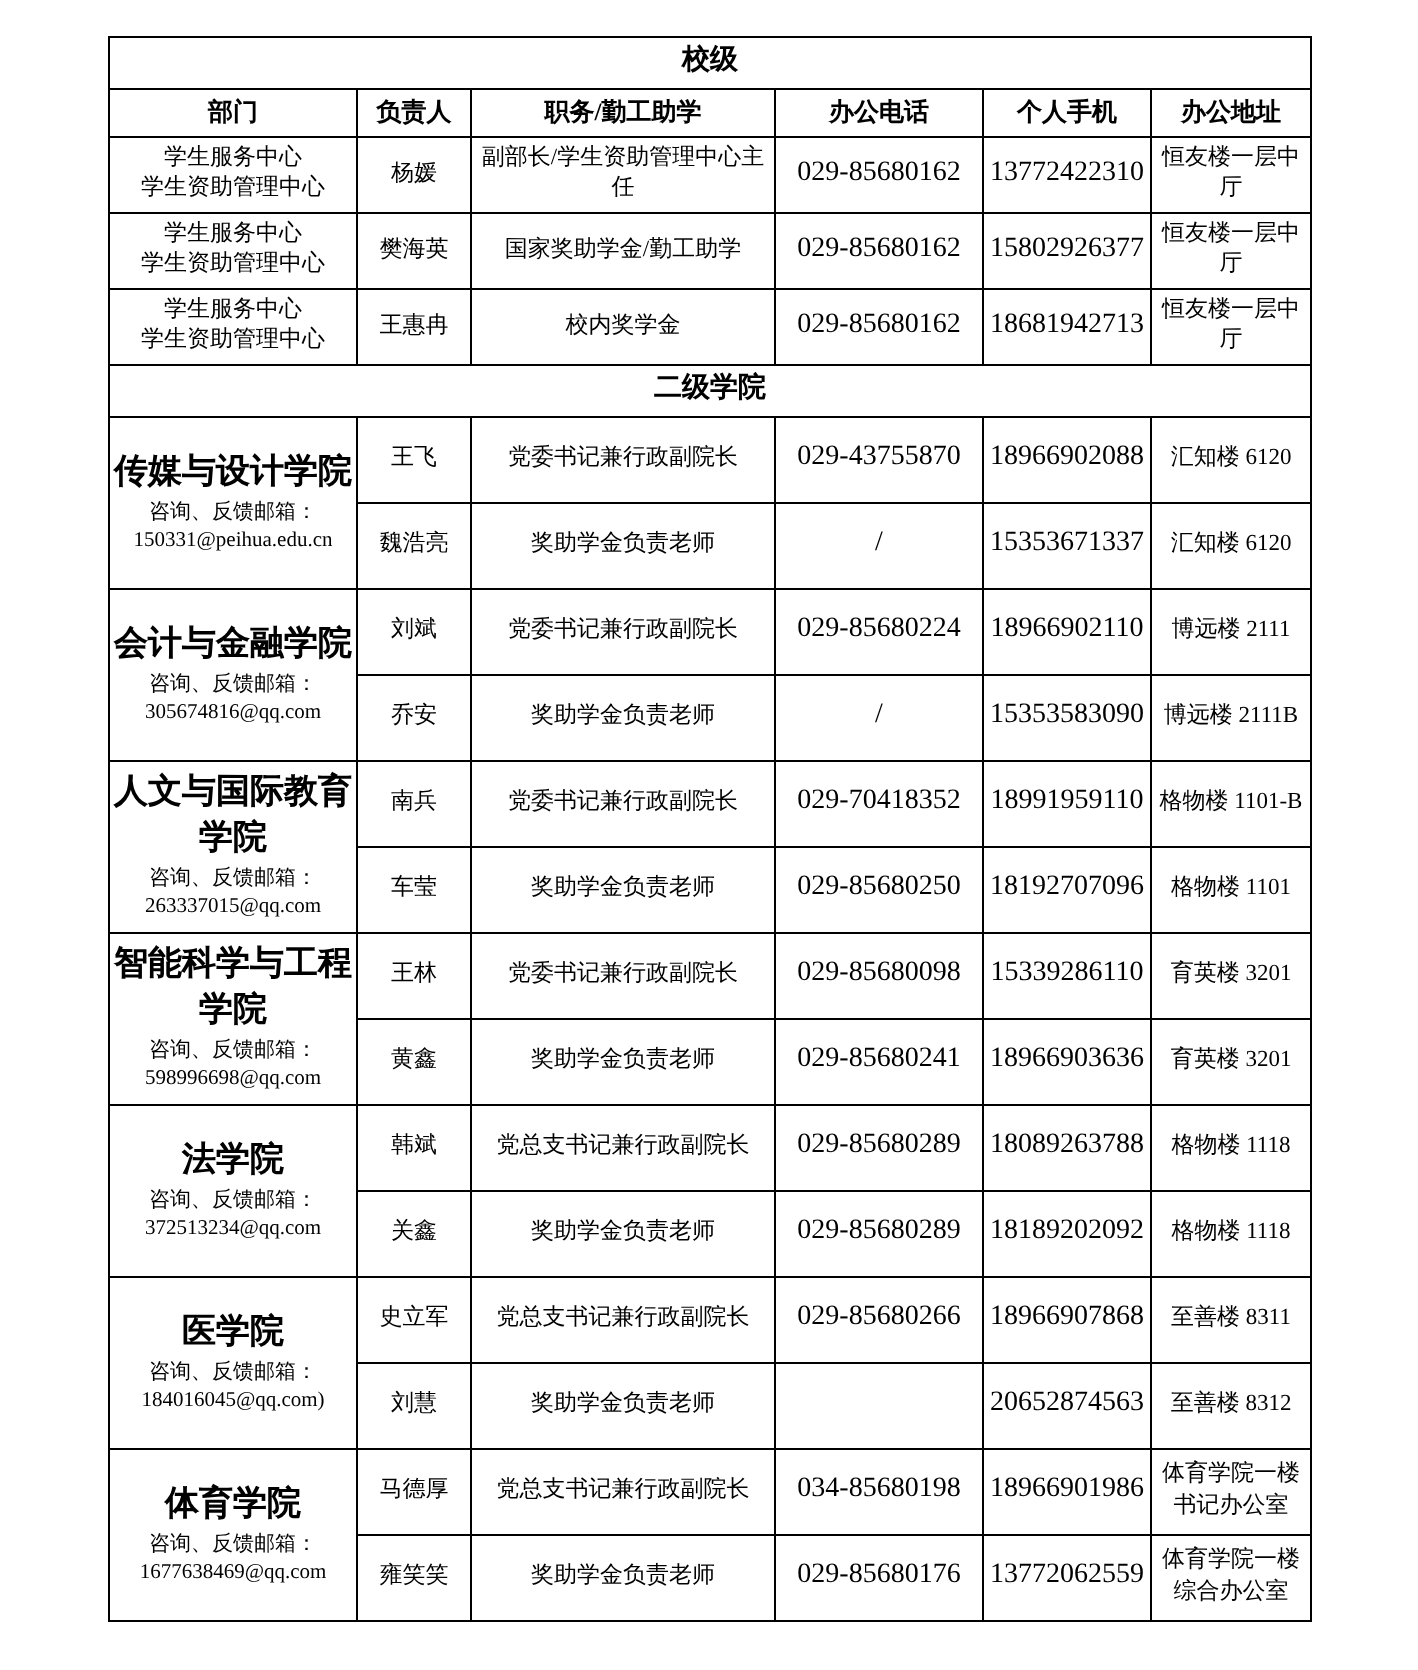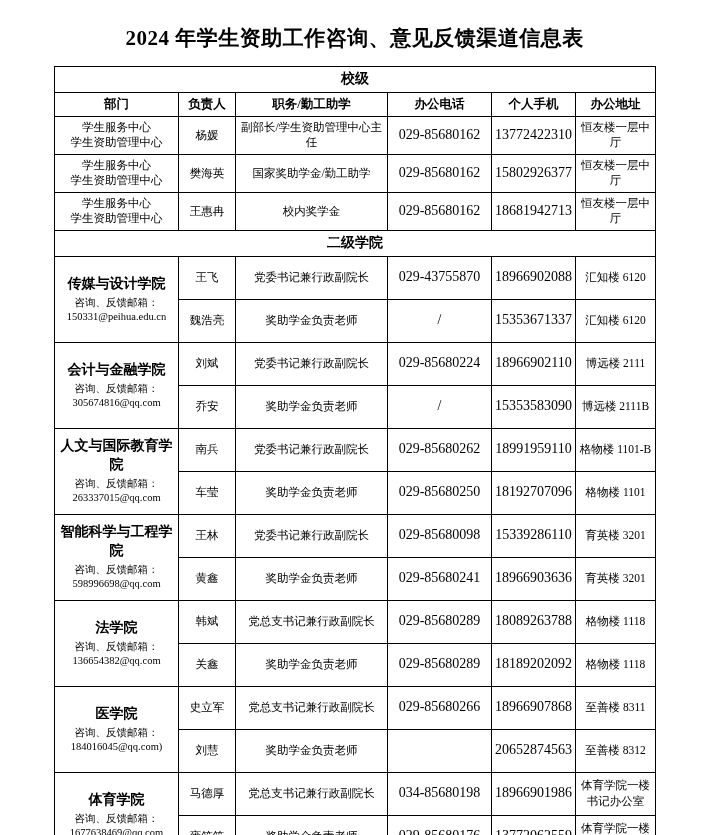--- a/index.html
+++ b/index.html
@@ -53,21 +53,21 @@
     font-weight: bold;
     font-size: 12.5px;
     padding: 5px 0;
   }
   .dept-cell {
     padding: 5px 4px;
     line-height: 1.45;
   }
   .dept-name {
     font-weight: bold;
-    font-size: 14px;
+    font-size: 17px;
     display: block;
   }
   .dept-mail {
     font-size: 10.5px;
     display: block;
     margin-top: 2px;
   }
   .dept-mail2 {
     font-size: 10.5px;
     display: block;
@@ -85,21 +85,20 @@
   col.c3 { width: 152px; }
   col.c4 { width: 104px; }
   col.c5 { width: 84px; }
   col.c6 { width: 80px; }
 </style>
 </head>
 <body>
 
 <div class="page">
 
-  <div class="doc-title">2024 年学生资助工作咨询、意见反馈渠道信息表</div>
 
   <div class="table-wrap">
     <table class="info">
       <colgroup>
         <col class="c1">
           <col class="c2">
           <col class="c3">
           <col class="c4">
           <col class="c5">
           <col class="c6">
@@ -200,21 +199,21 @@
         </tr>
 
         <tr>
           <td class="dept-cell" rowspan="2">
             <span class="dept-name">人文与国际教育学院</span>
             <span class="dept-mail">咨询、反馈邮箱：</span>
             <span class="dept-mail2">263337015@qq.com</span>
           </td>
           <td class="name-cell tall">南兵</td>
           <td class="role-cell">党委书记兼行政副院长</td>
-          <td class="num-cell">029-85680262</td>
+          <td class="num-cell">029-70418352</td>
           <td class="num-cell">18991959110</td>
           <td class="addr-cell">格物楼 1101-B</td>
         </tr>
         <tr>
           <td class="name-cell tall">车莹</td>
           <td class="role-cell">奖助学金负责老师</td>
           <td class="num-cell">029-85680250</td>
           <td class="num-cell">18192707096</td>
           <td class="addr-cell">格物楼 1101</td>
         </tr>
@@ -236,21 +235,21 @@
           <td class="role-cell">奖助学金负责老师</td>
           <td class="num-cell">029-85680241</td>
           <td class="num-cell">18966903636</td>
           <td class="addr-cell">育英楼 3201</td>
         </tr>
 
         <tr>
           <td class="dept-cell" rowspan="2">
             <span class="dept-name">法学院</span>
             <span class="dept-mail">咨询、反馈邮箱：</span>
-            <span class="dept-mail2">136654382@qq.com</span>
+            <span class="dept-mail2">372513234@qq.com</span>
           </td>
           <td class="name-cell tall">韩斌</td>
           <td class="role-cell">党总支书记兼行政副院长</td>
           <td class="num-cell">029-85680289</td>
           <td class="num-cell">18089263788</td>
           <td class="addr-cell">格物楼 1118</td>
         </tr>
         <tr>
           <td class="name-cell tall">关鑫</td>
           <td class="role-cell">奖助学金负责老师</td>

